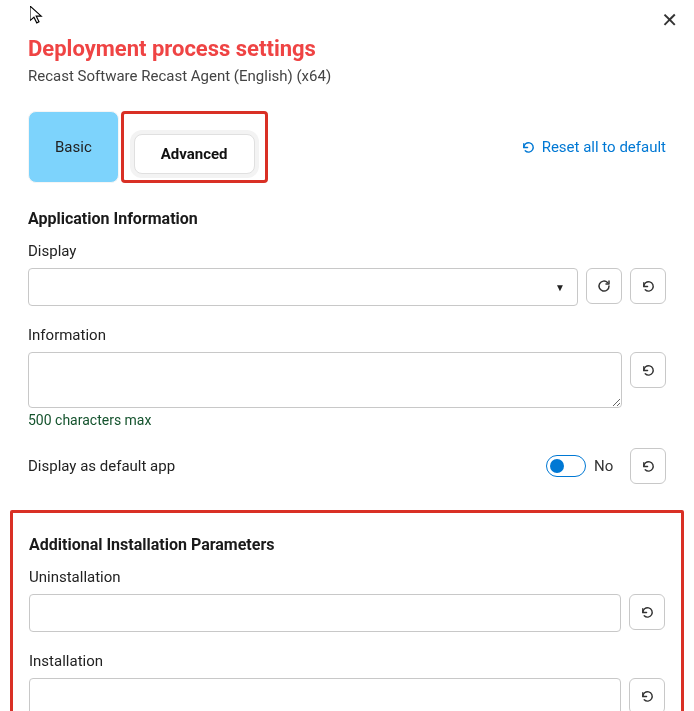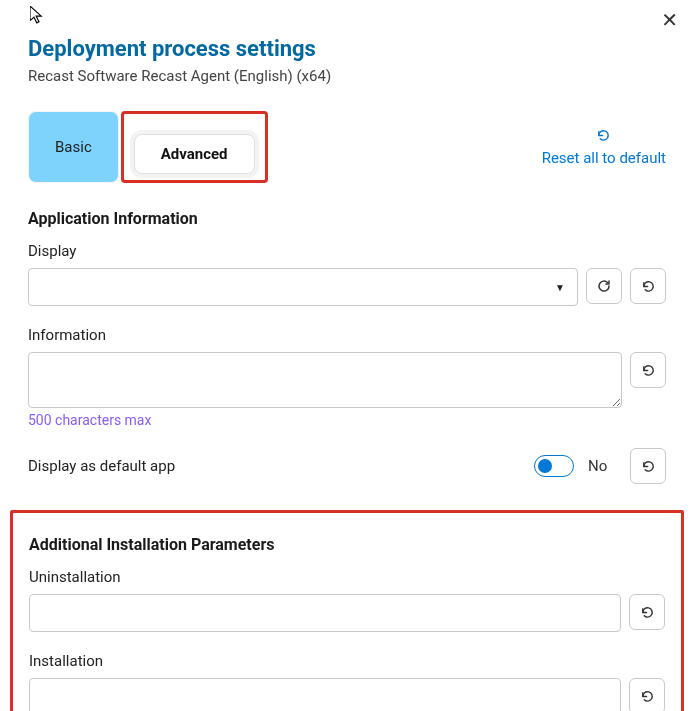--- a/index.html
+++ b/index.html
@@ -30,21 +30,21 @@
       background: none;
       border: none;
       line-height: 1;
     }
     .content {
       padding: 28px 28px 0 28px;
     }
     .page-title {
       font-size: 22px;
       font-weight: 700;
-      color: #0369a1;
+      color: #ef4444;
       margin-bottom: 6px;
     }
     .page-subtitle {
       font-size: 15px;
       color: #444;
       margin-bottom: 26px;
     }
     .tabs-row {
       display: flex;
       align-items: center;
@@ -93,21 +93,20 @@
       color: #0078d4;
       font-size: 15px;
       text-decoration: none;
       display: inline-flex;
       align-items: center;
       gap: 6px;
       cursor: pointer;
       background: none;
       border: none;
       font-family: inherit;
-      flex-direction: column;
     }
     .section-title {
       font-size: 16px;
       font-weight: 700;
       color: #1a1a1a;
       margin-bottom: 14px;
     }
     .field-group {
       margin-bottom: 20px;
     }
@@ -169,38 +168,38 @@
       background: #fff;
       display: flex;
       align-items: center;
       justify-content: center;
       cursor: pointer;
       font-size: 15px;
       color: #333;
     }
     .helper-text {
       font-size: 14px;
-      color: #8b5cf6;
+      color: #14532d;
       margin-top: 4px;
     }
     .toggle-row {
       display: flex;
       align-items: center;
       justify-content: space-between;
       margin-bottom: 26px;
       gap: 10px;
     }
     .toggle-row .field-label {
       margin-bottom: 0;
       flex: 1;
     }
     .toggle-controls {
       display: flex;
       align-items: center;
-      gap: 14px;
+      gap: 8px;
     }
     .toggle {
       width: 40px;
       height: 22px;
       border-radius: 11px;
       border: 1.5px solid #0078d4;
       background: #fff;
       position: relative;
       cursor: pointer;
     }

